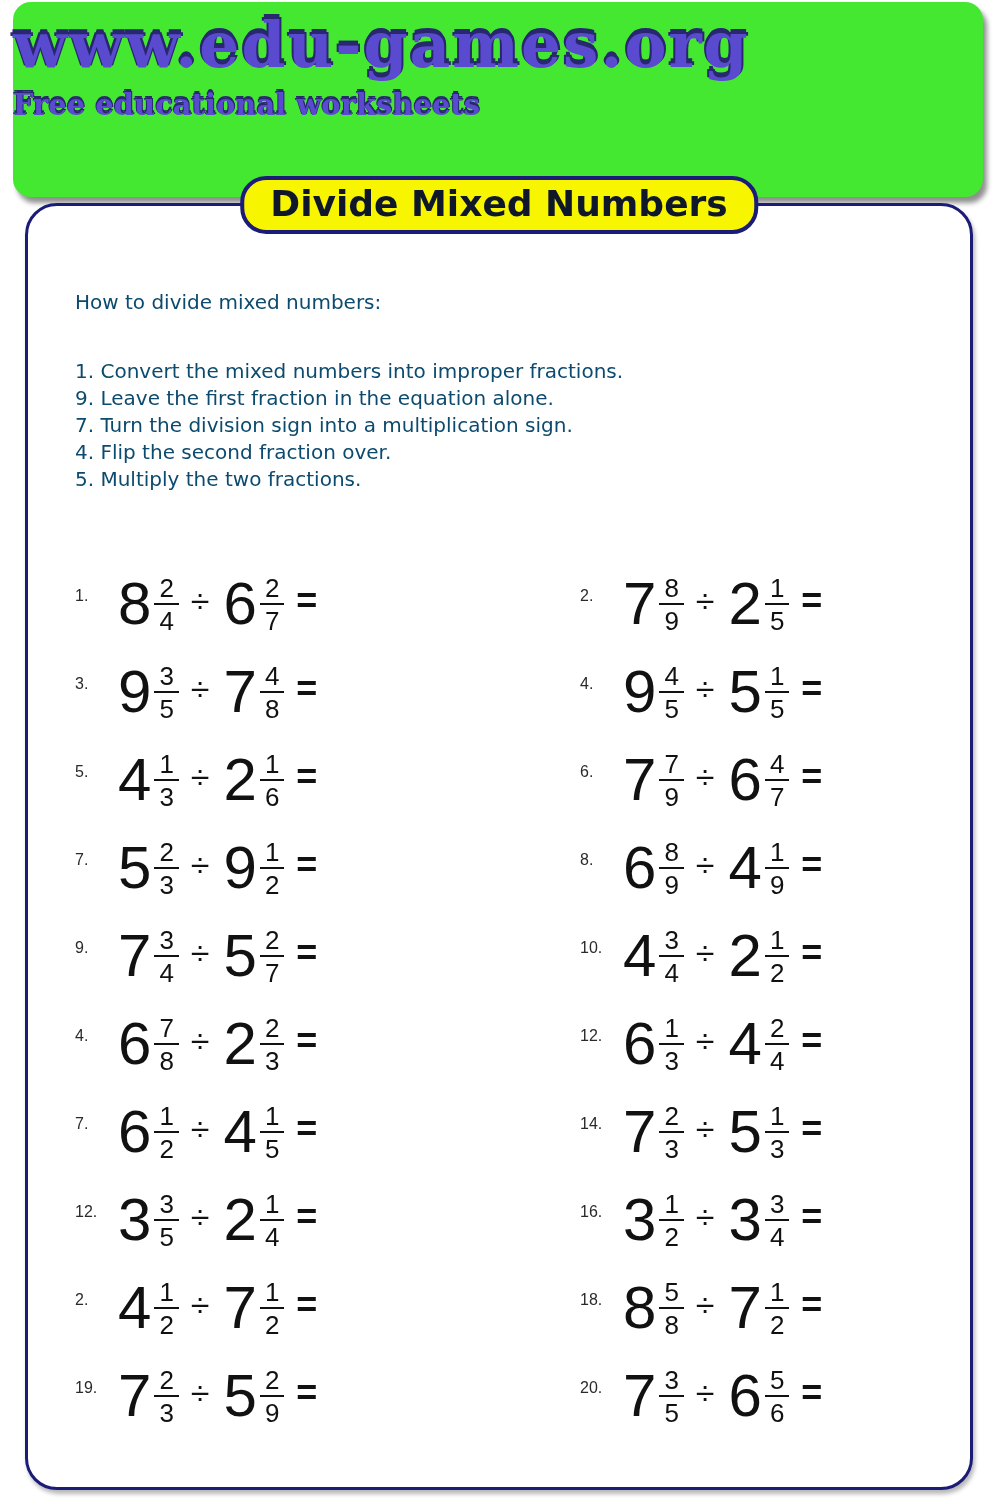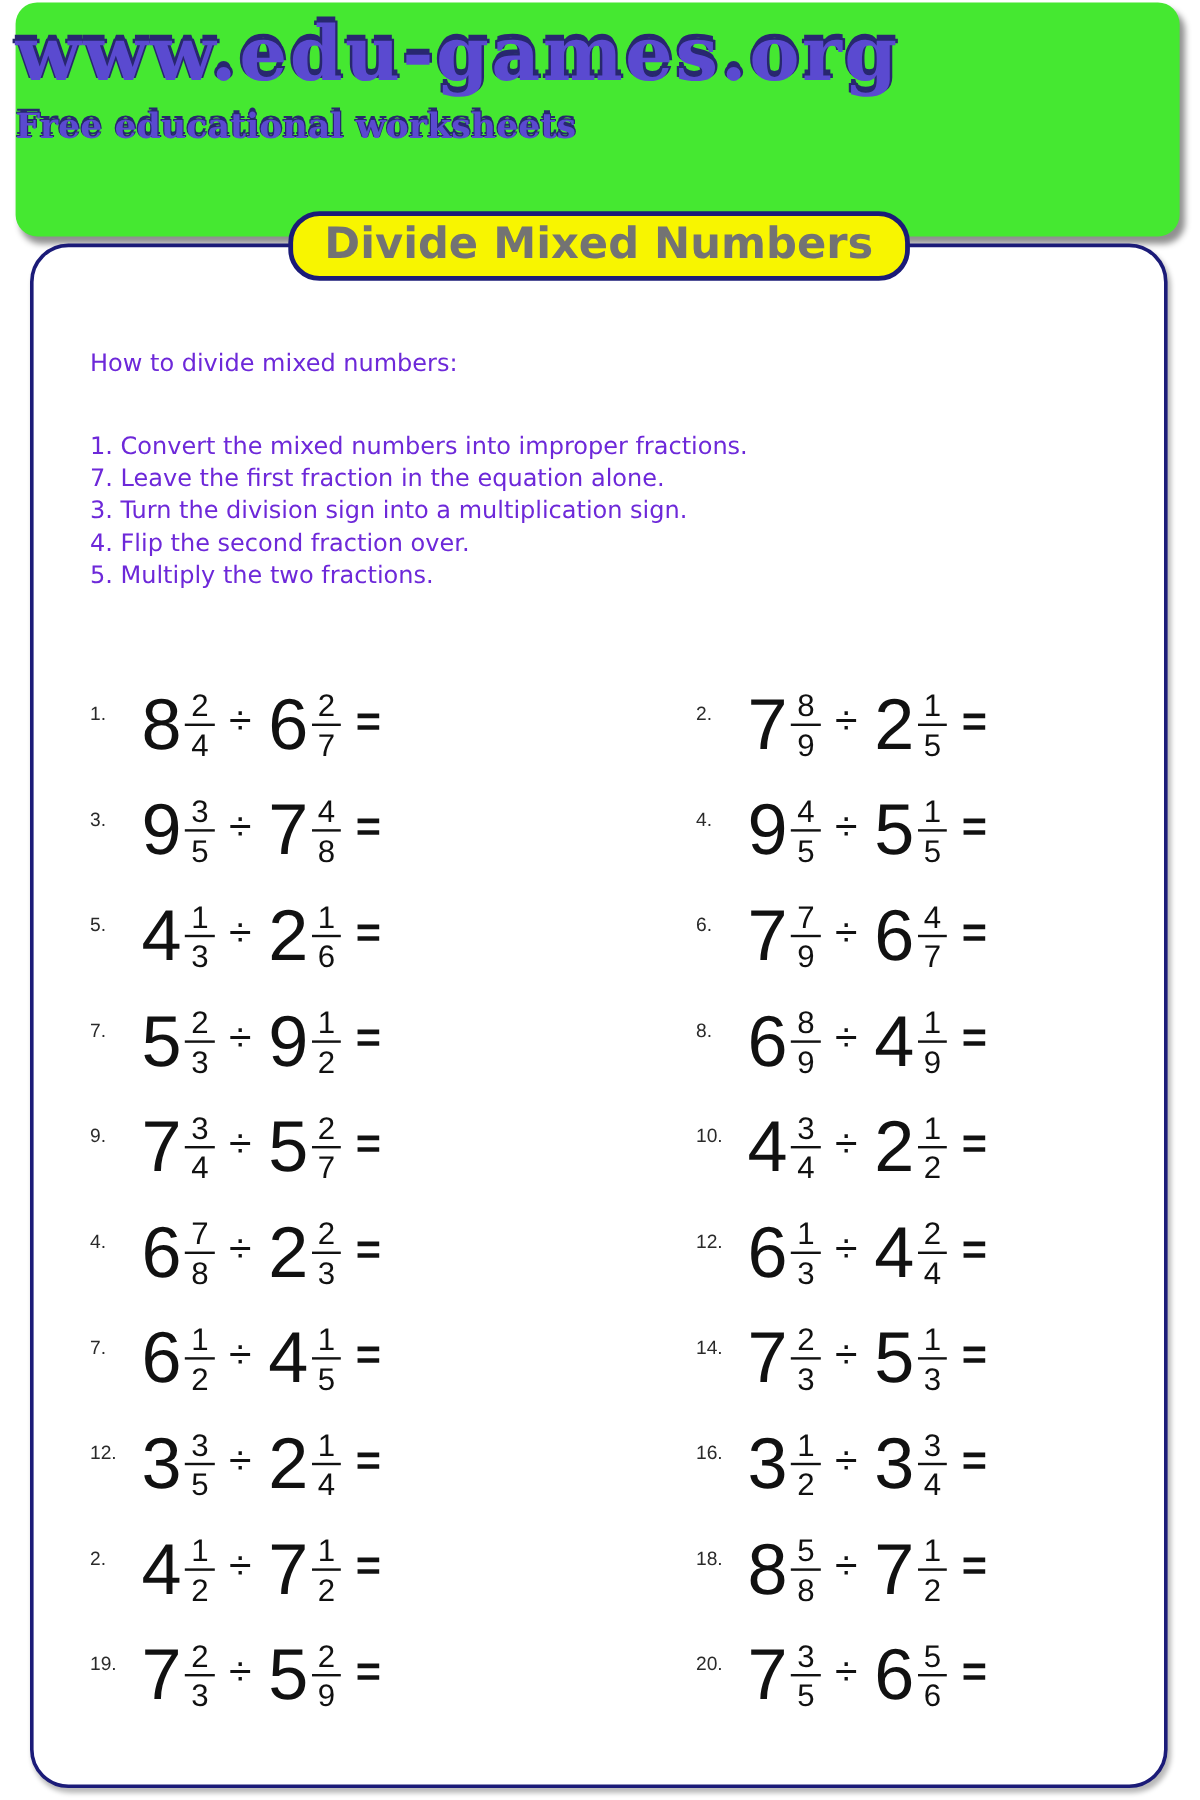--- a/index.html
+++ b/index.html
@@ -66,32 +66,32 @@
     position: absolute;
     top: -30px; left: 50%;
     transform: translateX(-50%);
     background: var(--badge-bg);
     border: 4px solid var(--border-navy);
     border-radius: 26px;
     padding: 3px 26px 6px 26px;
     font-family: "DejaVu Sans", sans-serif;
     font-weight: 600;
     font-size: 36px;
-    color: #737373;
+    color: #0f172a;
     white-space: nowrap;
     z-index: 2;
   }
 
   
   .howto {
     position: absolute;
     left: 47px; top: 84px;
     font-family: "DejaVu Sans", sans-serif;
     font-size: 20px;
-    color: #6d28d9;
+    color: #0c4a6e;
   }
   .howto-heading { margin-bottom: 44px; }
   .howto-steps .step { line-height: 27px; }
 
   
   .problems {
     position: absolute;
     left: 47px; top: 353px;
     display: grid;
     grid-template-columns: 505px auto;
@@ -126,22 +126,22 @@
   <div class="site-tagline">Free educational worksheets</div>
 </div>
 
 <div class="sheet">
   <div class="title-badge">Divide Mixed Numbers</div>
 
   <div class="howto">
     <div class="howto-heading">How to divide mixed numbers:</div>
     <div class="howto-steps">
       <div class="step">1. Convert the mixed numbers into improper fractions.</div>
-      <div class="step">7. Leave the first fraction in the equation alone.</div>
-      <div class="step">3. Turn the division sign into a multiplication sign.</div>
+      <div class="step">9. Leave the first fraction in the equation alone.</div>
+      <div class="step">7. Turn the division sign into a multiplication sign.</div>
       <div class="step">4. Flip the second fraction over.</div>
       <div class="step">5. Multiply the two fractions.</div>
     </div>
   </div>
 
   <div class="problems">
   <div class="problem">
     <span class="pnum">1.</span>
     <span class="mn">
       <span class="whole aw">8</span>

